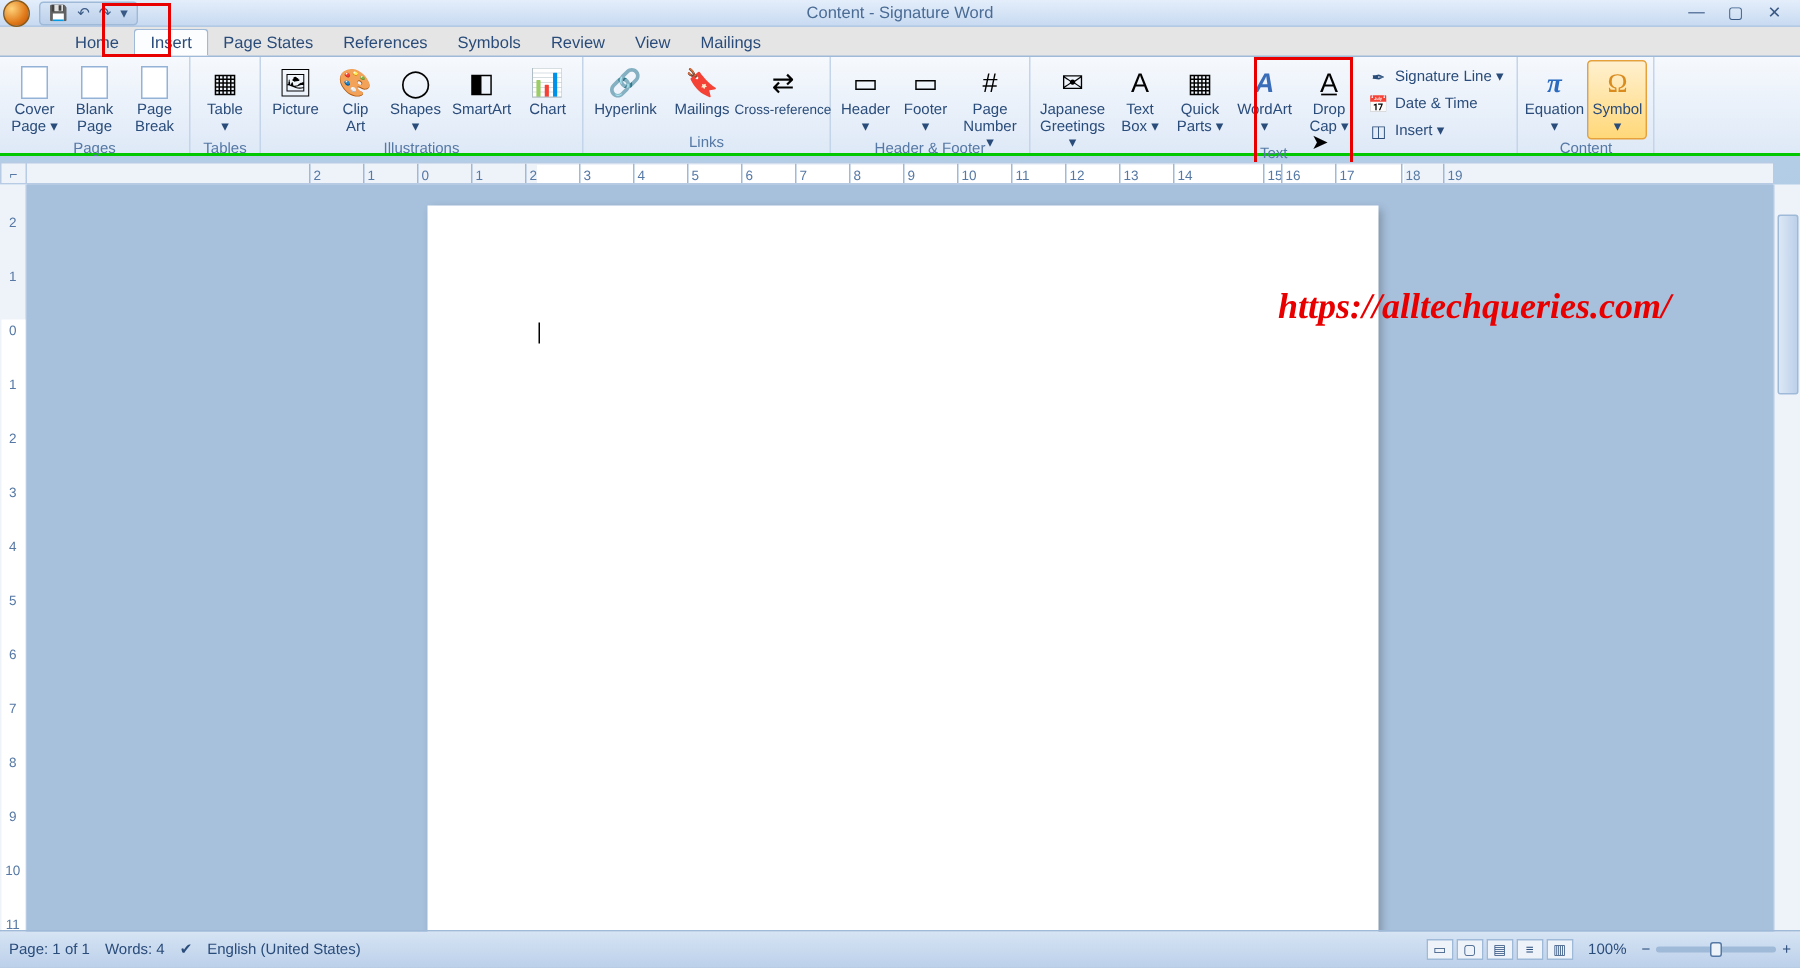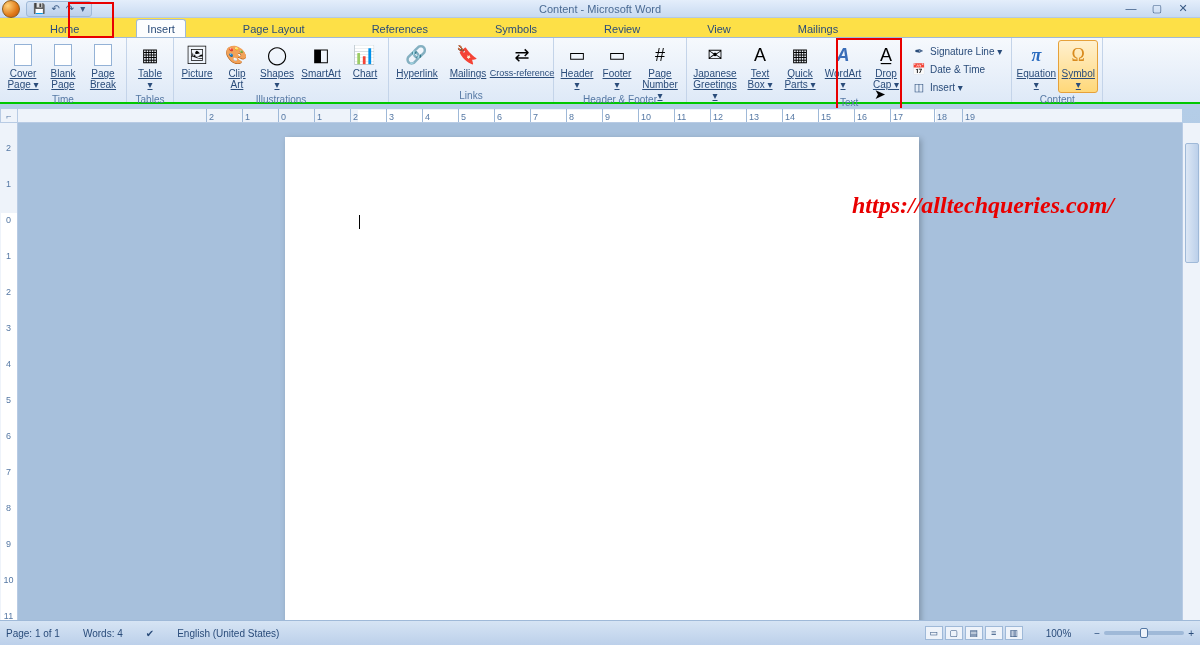--- a/index.html
+++ b/index.html
@@ -60,26 +60,25 @@
   display: flex;
   align-items: center;
   justify-content: center;
   color: #3a5a85;
   font-size: 11px;
   cursor: default;
 }
 
 .tabs {
   height: 20px;
-  background: #fde047;
+  background: #e5e5e5;
   display: flex;
   align-items: flex-end;
   padding-left: 40px;
   border-bottom: 1px solid #9fb9d8;
-  gap: 47px;
 }
 .tab {
   padding: 3px 10px 2px;
   color: #2a4c7a;
   cursor: default;
   font-size: 11px;
 }
 .tab.active {
   background: #fcfdfe;
   border: 1px solid #9fb9d8;
@@ -127,21 +126,20 @@
   display: flex; align-items: center; justify-content: center;
   font-size: 18px;
 }
 .lg-btn .lbl {
   font-size: 10px;
   color: #2a4c7a;
   text-align: center;
   line-height: 11px;
   margin-top: 1px;
   white-space: nowrap;
-  text-decoration: underline;
 }
 .lg-btn .lbl.two { white-space: normal; height: 22px; }
 .sm-col { display: flex; flex-direction: column; gap: 0; justify-content: flex-start; padding-top: 2px; }
 .sm-btn {
   display: flex;
   align-items: center;
   gap: 4px;
   padding: 1px 4px;
   font-size: 10px;
   color: #2a4c7a;
@@ -267,21 +265,21 @@
   position: absolute;
   left: 0; right: 0; bottom: 0;
   height: 18px;
   background: linear-gradient(to bottom, #d6e4f4, #bcd0ea);
   border-top: 1px solid #9fb9d8;
   display: flex;
   align-items: center;
   font-size: 10px;
   color: #2a4c7a;
   padding: 12px 6px;
-  gap: 23px;
+  gap: 10px;
 }
 .statusbar .spacer { flex: 1; }
 .status-views { display: flex; gap: 2px; }
 .status-views span {
   width: 18px; height: 14px;
   border: 1px solid #9fb9d8;
   background: #eef3fa;
   display: flex; align-items: center; justify-content: center;
   font-size: 9px;
 }
@@ -327,32 +325,32 @@
 <body>
 
 <div class="titlebar">
   <div class="office-btn"></div>
   <div class="qat">
     <span class="glyph">💾</span>
     <span class="glyph">↶</span>
     <span class="glyph">↷</span>
     <span class="glyph">▾</span>
   </div>
-  <div class="title-text">Content - Microsoft Word</div>
+  <div class="title-text">Content - Signature Word</div>
   <div class="win-controls">
     <span>—</span>
     <span>▢</span>
     <span>✕</span>
   </div>
 </div>
 
 <div class="tabs">
   <div class="tab">Home</div>
   <div class="tab active">Insert</div>
-  <div class="tab">Page Layout</div>
+  <div class="tab">Page States</div>
   <div class="tab">References</div>
   <div class="tab">Symbols</div>
   <div class="tab">Review</div>
   <div class="tab">View</div>
   <div class="tab">Mailings</div>
 </div>
 
 <div class="ribbon">
 
   <div class="group">
@@ -369,21 +367,21 @@
           </div>
         <div class="lbl two">Blank<br>Page</div>
       </div>
       <div class="lg-btn">
         <div class="ico">
             <div class="i-page"></div>
           </div>
         <div class="lbl two">Page<br>Break</div>
       </div>
     </div>
-    <div class="group-label">Time</div>
+    <div class="group-label">Pages</div>
   </div>
 
   <div class="group">
     <div class="group-items">
       <div class="lg-btn">
         <div class="ico">▦</div>
         <div class="lbl two">Table<br>▾</div>
       </div>
     </div>
     <div class="group-label">Tables</div>
@@ -528,21 +526,21 @@
       <div class="major" style="position: absolute; left: 440px;">5</div>
       <div class="major" style="position: absolute; left: 476px;">6</div>
       <div class="major" style="position: absolute; left: 512px;">7</div>
       <div class="major" style="position: absolute; left: 548px;">8</div>
       <div class="major" style="position: absolute; left: 584px;">9</div>
       <div class="major" style="position: absolute; left: 620px;">10</div>
       <div class="major" style="position: absolute; left: 656px;">11</div>
       <div class="major" style="position: absolute; left: 692px;">12</div>
       <div class="major" style="position: absolute; left: 728px;">13</div>
       <div class="major" style="position: absolute; left: 764px;">14</div>
-      <div class="major" style="position: absolute; left: 800px;">15</div>
+      <div class="major" style="position: absolute; left: 824px;">15</div>
       <div class="major" style="position: absolute; left: 836px; text-align: center;">16</div>
       <div class="major" style="position: absolute; left: 872px;">17</div>
       <div class="major" style="position: absolute; left: 883px; margin-left: 33px;">18</div>
       <div class="major" style="position: absolute; left: 944px;">19</div>
     </div>
 </div>
 
 <div class="v-ruler">
   <div class="white-zone" style="top:90px; height:420px"></div>
   <div id="v-ruler-marks">

